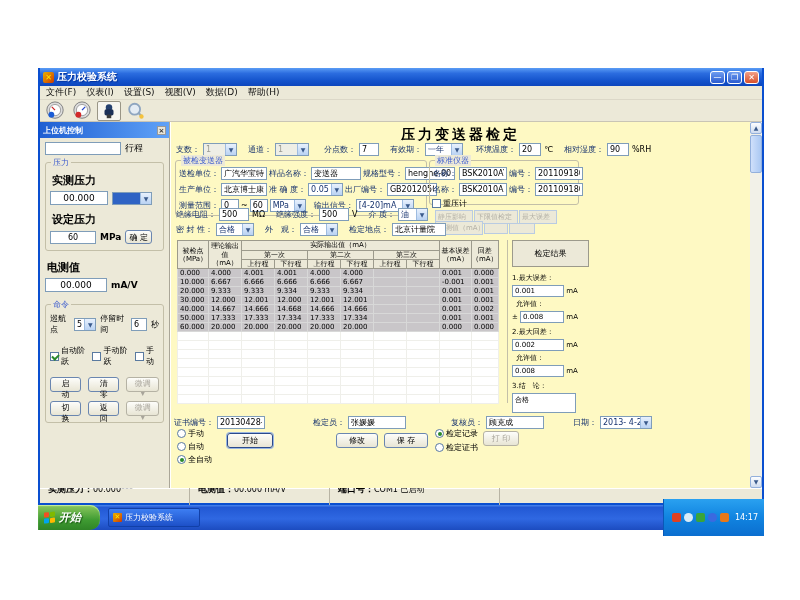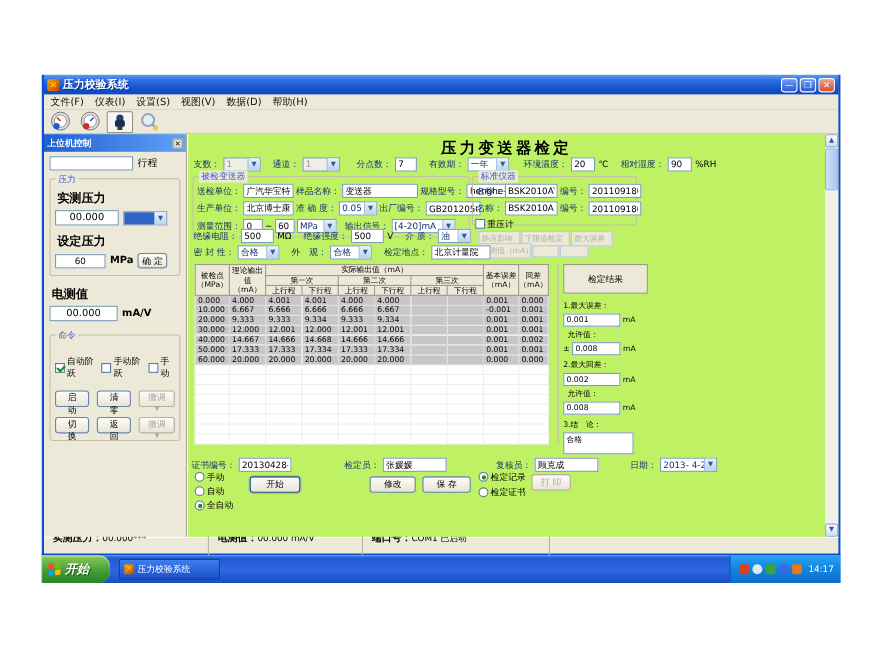--- a/index.html
+++ b/index.html
@@ -75,21 +75,21 @@
   .cb.checked::after { content:""; position:absolute; left:1px; top:1px; width:5px;
         height:3px; border-left:2px solid #2a8a2a; border-bottom:2px solid #2a8a2a;
         transform:rotate(-45deg); }
   .rb { width:9px; height:9px; background:#fff; border:1px solid #5a7aa0;
         border-radius:50%; display:inline-block; position:relative; flex:0 0 9px; }
   .rb.sel::after { content:""; position:absolute; left:2px; top:2px; width:4px;
         height:4px; background:#2a8a2a; border-radius:50%; }
   .cbrow { display:flex; align-items:center; gap:2px; font-size:8px; }
 
   
-  .main { flex:1; position:relative; background:#bef264; border-left:1px solid #fff; }
+  .main { flex:1; position:relative; background:#fef9c3; border-left:1px solid #fff; }
   .main-content { position:absolute; left:0; top:0; right:12px; bottom:0;
                   font-size:8px; color:#16326e; }
   .abs { position:absolute; }
   .m-title { top:4px; left:0; right:0; text-align:center; font-size:14px;
              font-weight:bold; color:#000; letter-spacing:3px; }
   .frow { display:flex; align-items:center; gap:3px; white-space:nowrap; }
   .lbl { color:#16326e; }
   .blk { color:#000; }
 
   .g-dut { left:4px; top:31px; width:252px; height:56px; padding:6px 3px 2px 3px; }
@@ -147,21 +147,21 @@
   .flag i { border-radius:1px; }
   .start-txt { color:#fff; font-size:11px; font-weight:bold; font-style:italic;
                text-shadow:1px 1px 1px #1c5a14; }
   .task-btn { height:19px; margin-left:8px; width:92px; background:linear-gradient(180deg,#3d7ef2,#1d50c8);
               border:1px solid #1140a8; border-radius:2px; display:flex; align-items:center;
               gap:3px; padding:0 4px; }
   .task-icon { width:9px; height:9px; background:linear-gradient(135deg,#e8b000,#cf3a00);
                color:#ffe800; font-size:7px; line-height:9px; text-align:center;
                border-radius:1px; font-weight:bold; }
   .task-txt { color:#fff; font-size:8px; white-space:nowrap; overflow:hidden; }
-  .tray { margin-left:auto; height:25px; display:flex; align-items:center; gap:3px;
+  .tray { margin-left:auto; height:37px; display:flex; align-items:center; gap:3px;
           padding:0 6px 0 8px; background:linear-gradient(180deg,#2aa1f0 0%,#1184e0 50%,#0b6ecf 100%);
           border-left:1px solid #0a58b8;justify-content:space-between; }
   .tray-ic { width:9px; height:9px; border-radius:2px; }
   .clock { color:#fff; font-size:8px; margin-left:3px; }
 </style>
 </head>
 <body>
 
 <div class="screen">
 
@@ -251,20 +251,30 @@
           </div>
 
           <div class="big-label" style="margin-top:9px">电测值</div>
           <div class="lp-row">
             <div class="sunken" style="width:62px">00.000</div>
             <b class="blk">mA/V</b>
           </div>
 
           <div class="grp" style="margin-top:12px">
             <span class="grp-title">命令</span>
+            <div class="lp-row" style="font-size:8px">
+              <span>巡航点</span>
+              <span class="combo" style="width:24px">
+                <span class="cval">5</span>
+                <span class="dd">▼</span>
+              </span>
+              <span>停留时间</span>
+              <input class="inp" style="width: 16px;" value="6">
+              <span>秒</span>
+            </div>
             <div class="lp-row" style="margin-top:10px;gap:4px">
               <span class="cbrow">
                   <span class="cb checked"></span>
                   <span>自动阶跃</span>
                 </span>
               <span class="cbrow">
                   <span class="cb"></span>
                   <span>手动阶跃</span>
                 </span>
               <span class="cbrow">
@@ -316,21 +326,21 @@
             <input class="inp" style="width: 22px;" value="90">
             <span class="blk">%RH</span>
           </div>
 
           <div class="abs grp g-dut">
             <span class="grp-title">被检变送器</span>
             <div class="frow">
               <span class="lbl">送检单位：</span>
               <input class="inp" style="width: 46px;" value="广汽华宝特">
               <span class="lbl">样品名称：</span>
-              <input class="inp" style="width: 69px;" value="变送器">
+              <input class="inp" style="width: 50px;" value="变送器">
               <span class="lbl">规格型号：</span>
               <input class="inp" style="width: 50px;" value="henghe-0012">
             </div>
             <div class="frow">
               <span class="lbl">生产单位：</span>
               <input class="inp" style="width: 46px;" value="北京博士康">
               <span class="lbl">准 确 度：</span>
               <span class="combo" style="width:46px">
                   <span class="cval">0.05</span>
                   <span class="dd">▼</span>

